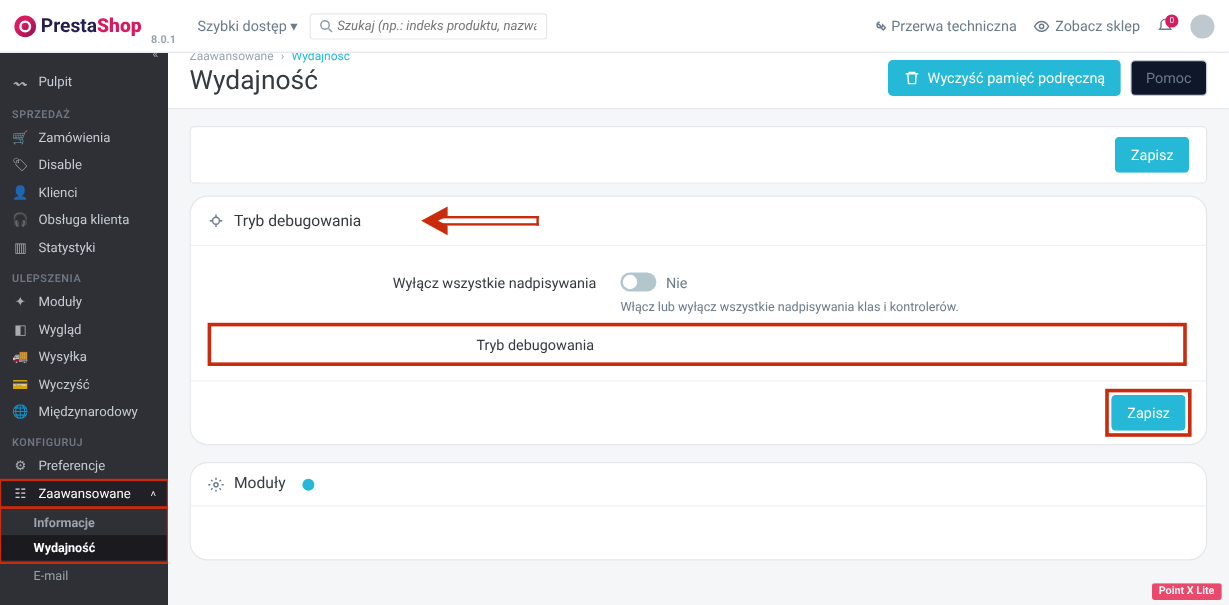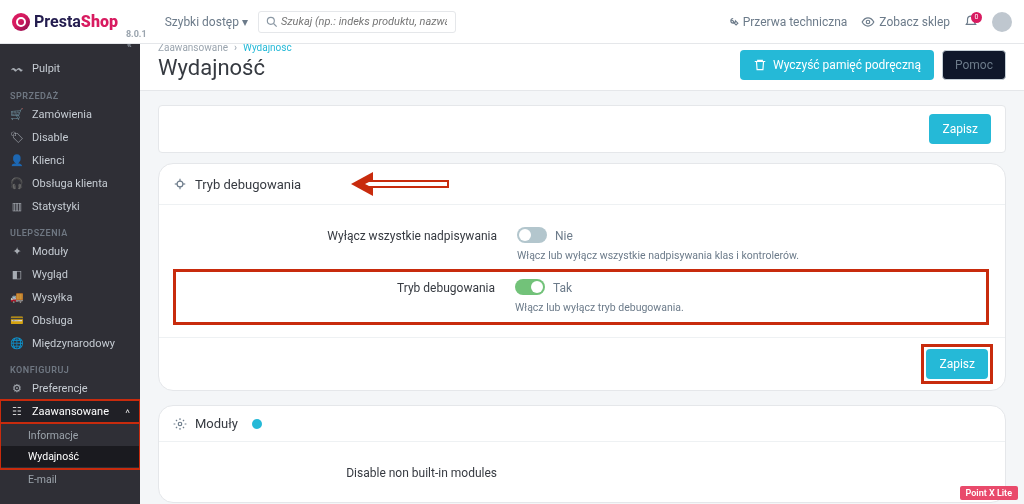--- a/index.html
+++ b/index.html
@@ -162,38 +162,38 @@
   <div class="nav-item">
       <span class="nico">◧</span>
       <span>Wygląd</span>
     </div>
   <div class="nav-item">
       <span class="nico">🚚</span>
       <span>Wysyłka</span>
     </div>
   <div class="nav-item">
       <span class="nico">💳</span>
-      <span>Obsługa</span>
+      <span>Wyczyść</span>
     </div>
   <div class="nav-item">
       <span class="nico">🌐</span>
       <span>Międzynarodowy</span>
     </div>
 
   <h6>KONFIGURUJ</h6>
   <div class="nav-item">
       <span class="nico">⚙</span>
       <span>Preferencje</span>
     </div>
   <div class="nav-item active hl-red">
       <span class="nico">☷</span>
       <span>Zaawansowane</span>
       <span class="chev">˄</span>
     </div>
-  <div class="hl-red" style="padding:2px 0;">
+  <div class="hl-red" style="padding:2px 0;font-weight:bold;">
     <span class="sub-item">Informacje</span>
     <span class="sub-item active">Wydajność</span>
   </div>
   <span class="sub-item">E-mail</span>
 
 </div>
 
 <div class="main">
   <div class="page-head">
     <div>
@@ -242,49 +242,39 @@
             <span class="switch">
                 <span class="knob"></span>
               </span>
             <span class="tog-label">Nie</span>
           </div>
           <div class="hint-text">Włącz lub wyłącz wszystkie nadpisywania klas i kontrolerów.</div>
         </div>
       </div>
       <div class="frow hl-red" style="outline-width:3px;margin:0 0 0 -2px;">
         <div class="flabel">Tryb debugowania</div>
-        <div class="fctrl">
-          <div class="toggle">
-            <span class="switch on">
-                <span class="knob"></span>
-              </span>
-            <span class="tog-label">Tak</span>
-          </div>
-          <div class="hint-text">Włącz lub wyłącz tryb debugowania.</div>
-        </div>
       </div>
     </div>
     <div class="panel-footer">
       <span class="hl-red" style="outline-width:3px;padding:3px;display:inline-block;">
         <button class="btn btn-primary">Zapisz</button>
       </span>
     </div>
   </div>
 
   <div class="panel">
     <div class="panel-header">
       <svg class="ico" viewBox="0 0 24 24" fill="none" stroke="#6c7b8a" stroke-width="2">
           <circle cx="12" cy="12" r="3"></circle>
           <path d="M12 2v3M12 19v3M4 12H1M23 12h-3M5 5l2 2M17 17l2 2M5 19l2-2M17 7l2-2"></path>
         </svg>
       <span>Moduły</span>
       <span class="hint"></span>
     </div>
     <div class="panel-body">
       <div class="frow">
-        <div class="flabel">Disable non built-in modules</div>
       </div>
     </div>
   </div>
 
 </div>
 
 <div class="pointx">Point X Lite</div>
 
 </body></html>

